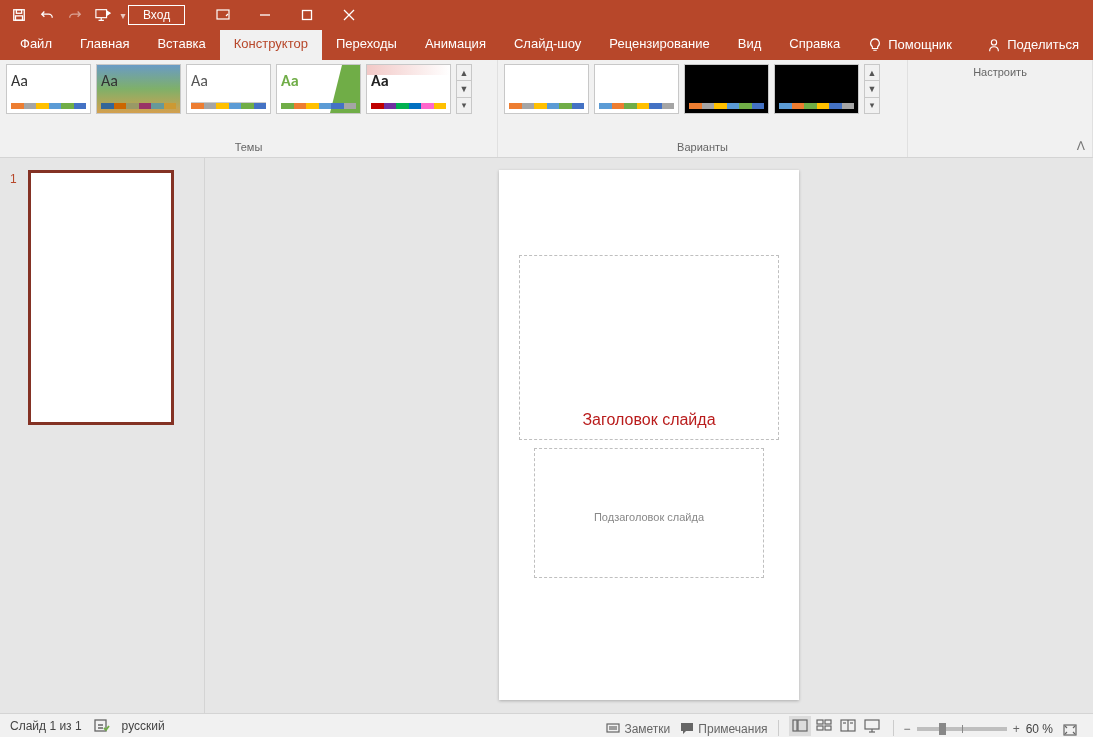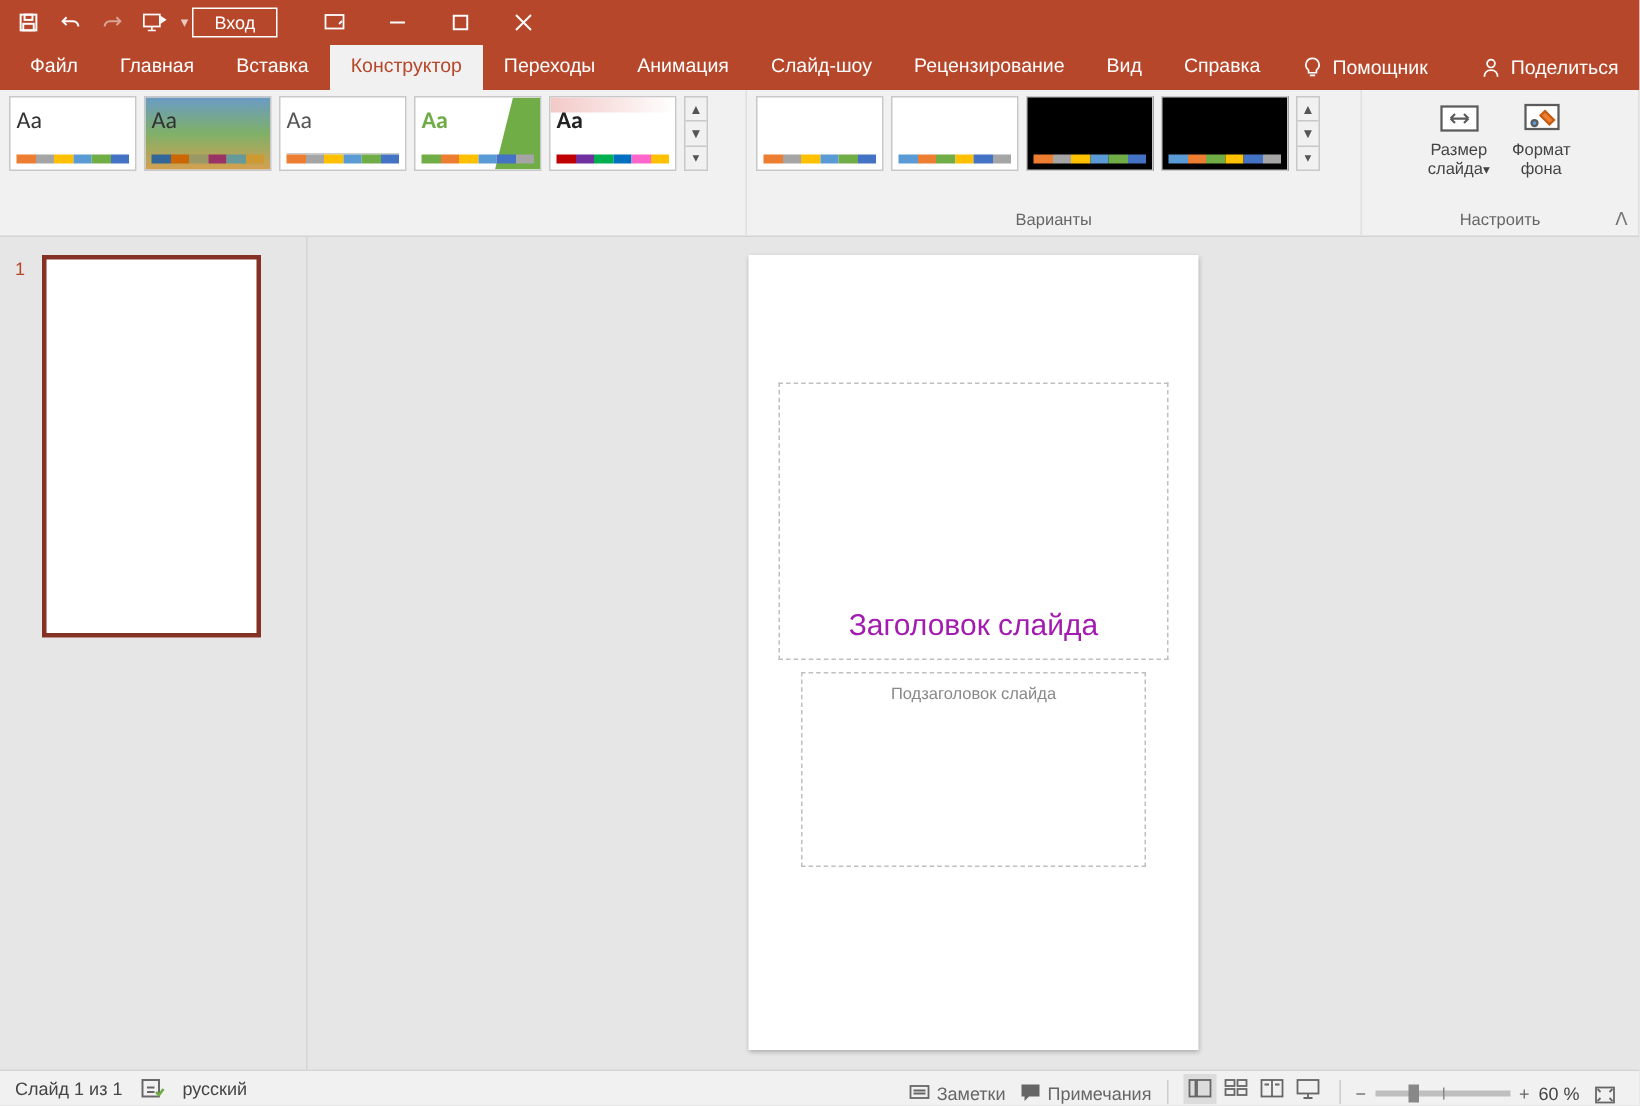--- a/index.html
+++ b/index.html
@@ -48,22 +48,22 @@
 
 .workarea { flex: 1; display: flex; min-height: 0; background: #e6e6e6; }
 .thumbs { width: 205px; border-right: 1px solid #d4d4d4; padding-top: 12px; overflow: hidden; }
 .thumb-row { display: flex; padding: 0 10px; }
 .thumb-num { width: 18px; font-size: 12px; color: #b7472a; padding-top: 2px; }
 .thumb-slide { width: 146px; height: 255px; background: #fff; border: 3px solid #843224; }
 
 .canvas-wrap { flex: 1; display: flex; align-items: flex-start; justify-content: center; padding-top: 12px; overflow: hidden; }
 .slide { width: 300px; height: 530px; background: #fff; box-shadow: 0 1px 3px rgba(0,0,0,.25); position: relative; }
 .ph { position: absolute; border: 1px dashed #bfbfbf; display: flex; align-items: center; justify-content: center; cursor: text; }
-.ph-title { left: 20px; right: 20px; top: 85px; height: 185px; font-size: 20px; color: #a21caf; align-items: flex-end; padding-bottom: 10px; font-family: Calibri, sans-serif; font-weight: 300; }
-.ph-sub { left: 35px; right: 35px; top: 278px; height: 130px; font-size: 11px; color: #888; align-items: flex-start; padding-top: 8px; }
+.ph-title { left: 20px; right: 20px; top: 85px; height: 185px; font-size: 16px; color: #b91c1c; align-items: flex-end; padding-bottom: 10px; font-family: Calibri, sans-serif; font-weight: 300; }
+.ph-sub { left: 35px; right: 35px; top: 278px; height: 130px; font-size: 11px; color: #888; align-items: center; padding-top: 8px; }
 
 
 .status { height: 24px; background: #f1f1f1; border-top: 1px solid #d4d4d4; display: flex; align-items: center; font-size: 12px; color: #444; }
 .status-left { display: flex; align-items: center; gap: 12px; padding-left: 10px; }
 .spell-icon { width: 16px; height: 16px; display: inline-flex; align-items: center; justify-content: center; }
 .status-spacer { flex: 1; }
 .status-right { display: flex; align-items: flex-end; gap: 10px; padding-right: 16px; }
 .sbtn { display: flex; align-items: center; gap: 4px; cursor: pointer; color: #666; }
 .view-btns { display: flex; gap: 2px; }
 .view-btns .vb { width: 22px; height: 20px; display: flex; align-items: center; justify-content: center; cursor: pointer; color: #666; }
@@ -224,20 +224,21 @@
             <span style="background:#ff66cc"></span>
             <span style="background:#ffc000"></span>
           </div>
       </div>
       <div class="gallery-more" style="height:50px">
           <div>▲</div>
           <div>▼</div>
           <div>▾</div>
         </div>
     </div>
+    <div class="rgroup-label">Темы</div>
   </div>
 
   <div class="rgroup" style="width:410px">
     <div class="rgroup-content">
       <div class="variant-thumb">
           <div class="theme-stripe">
             <span class="c1"></span>
             <span class="c2"></span>
             <span class="c3"></span>
             <span class="c4"></span>
@@ -278,37 +279,20 @@
       <div class="gallery-more" style="height:50px">
           <div>▲</div>
           <div>▼</div>
           <div>▾</div>
         </div>
     </div>
     <div class="rgroup-label">Варианты</div>
   </div>
 
   <div class="rgroup" style="flex:1">
-    <div class="rgroup-content" style="justify-content:center">
-      <div class="cfg-btn">
-        <svg width="28" height="22" viewBox="0 0 28 22" fill="none" stroke="#5b5b5b" stroke-width="1.5">
-            <rect x="2" y="3" width="24" height="16" fill="#fff"></rect>
-            <path d="M8 11h12M8 11l3-3M8 11l3 3M20 11l-3-3M20 11l-3 3"></path>
-          </svg>
-        <div class="lbl"><span>Размер слайда</span><span style="font-size:9px">▾</span></div>
-      </div>
-      <div class="cfg-btn">
-        <svg width="26" height="22" viewBox="0 0 26 22" fill="none" stroke="#5b5b5b" stroke-width="1.5">
-            <rect x="2" y="2" width="22" height="16" fill="#fff"></rect>
-            <path d="M15 6l6 6-3 3-6-6z" fill="#ed7d31" stroke="#c55a11"></path>
-            <circle cx="8" cy="14" r="2" fill="#5b9bd5"></circle>
-          </svg>
-        <div class="lbl">Формат фона</div>
-      </div>
-    </div>
     <div class="rgroup-label">Настроить</div>
   </div>
 
   <div class="collapse-btn">ᐱ</div>
 </div>
 
 <div class="workarea">
   <div class="thumbs">
     <div class="thumb-row">
       <div class="thumb-num">1</div>

